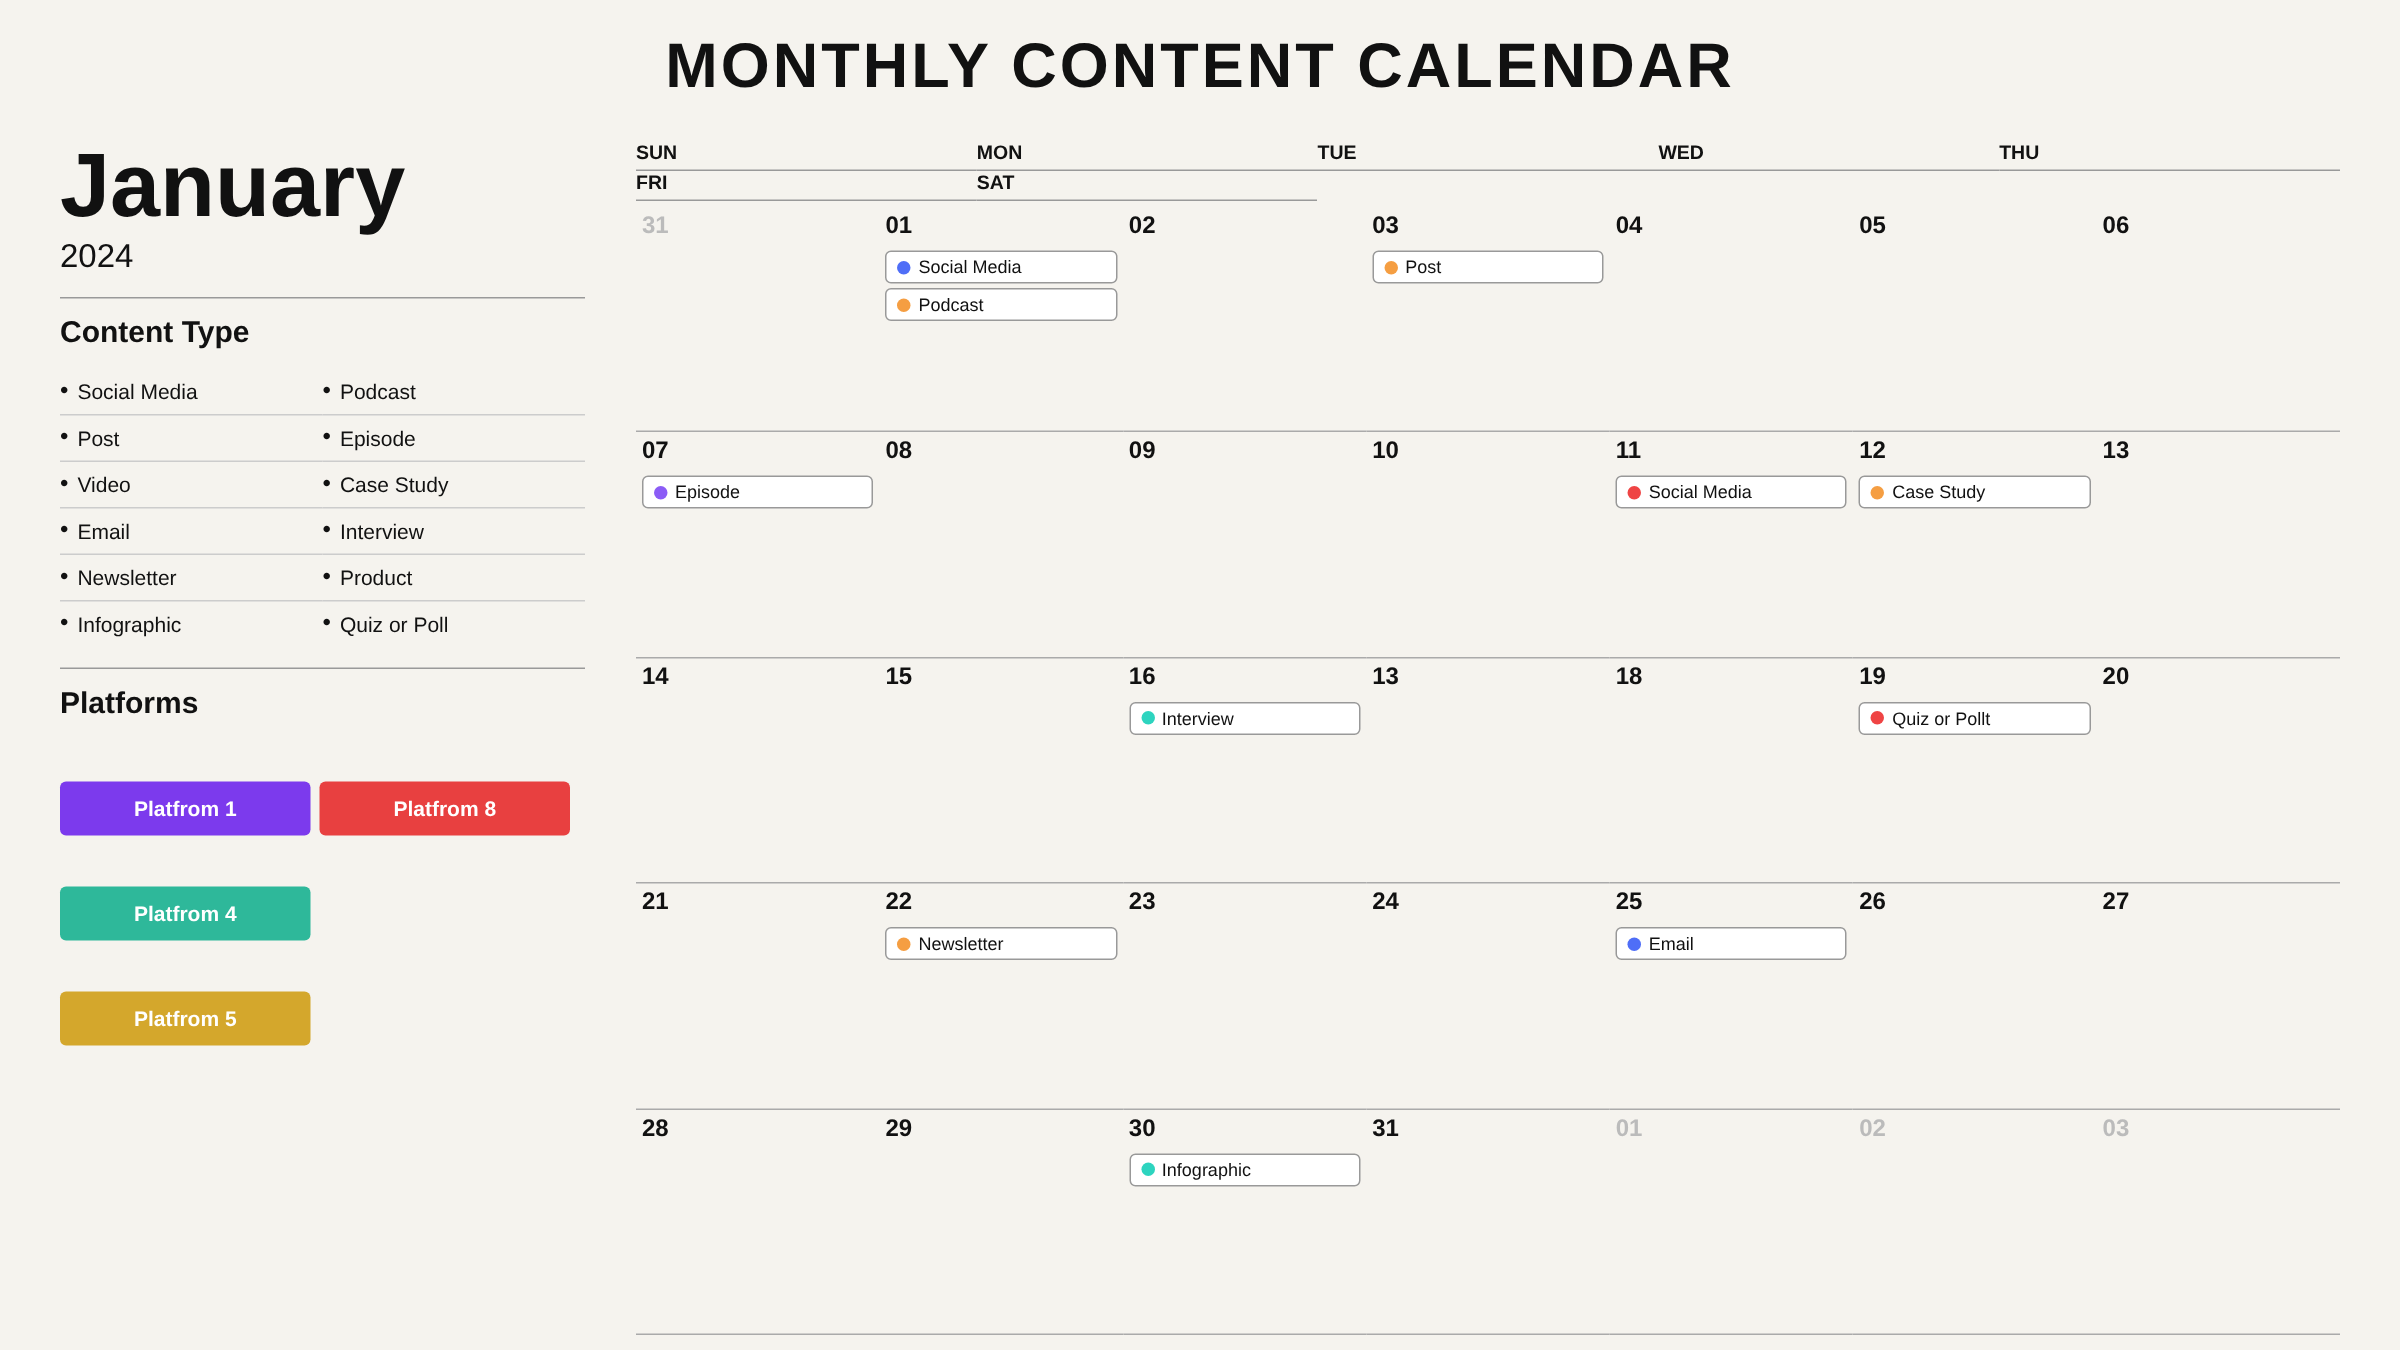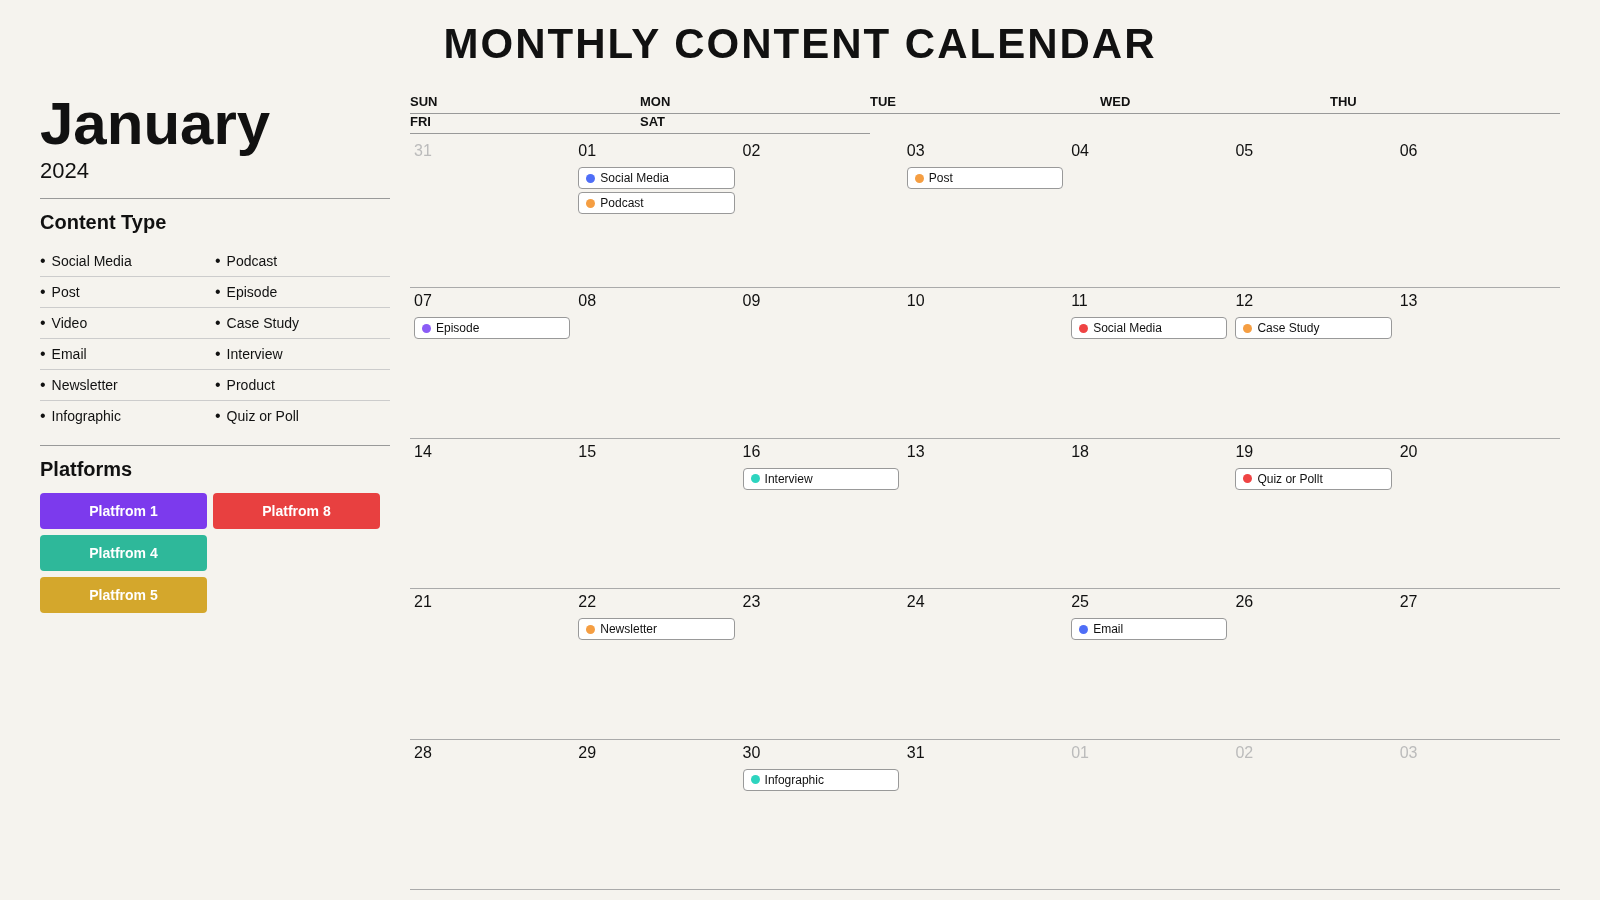--- a/index.html
+++ b/index.html
@@ -22,21 +22,21 @@
       text-align: center;
       font-size: 42px;
       font-weight: 900;
       letter-spacing: 2px;
       margin-bottom: 16px;
       color: #111;
     }
     .content-area {
       display: flex;
       flex: 1;
-      gap: 0;
+      gap: 14px;
     }
     
     .sidebar {
       width: 370px;
       flex-shrink: 0;
       padding-right: 20px;
       padding-top: 10px;
     }
     .month-name {
       font-size: 60px;
@@ -98,20 +98,21 @@
     }
     .platform-btn {
       border: none;
       border-radius: 4px;
       padding: 10px 8px;
       font-size: 14px;
       font-weight: 600;
       color: #fff;
       cursor: pointer;
       text-align: center;
+      margin-top: 28px;
     }
     .plat1 { background: #7c3aed; }
     .plat2 { background: #3730a3; }
     .plat3 { background: #e84040; }
     .plat4 { background: #2eb89a; }
     .plat5 { background: #d4a72c; grid-column: 1; }
 
     
     .calendar {
       flex: 1;
@@ -139,21 +140,21 @@
     }
     .cal-cell {
       border-bottom: 1.5px solid #aaa;
       padding: 4px 4px 6px 4px;
       display: flex;
       flex-direction: column;
       min-height: 120px;
     }
     .cal-date {
       font-size: 16px;
-      font-weight: 400;
+      font-weight: 700;
       color: #111;
       margin-bottom: 4px;
     }
     .cal-date.muted { color: #bbb; }
     .event-badge {
       display: inline-flex;
       align-items: center;
       gap: 5px;
       border: 1.5px solid #999;
       border-radius: 4px;

